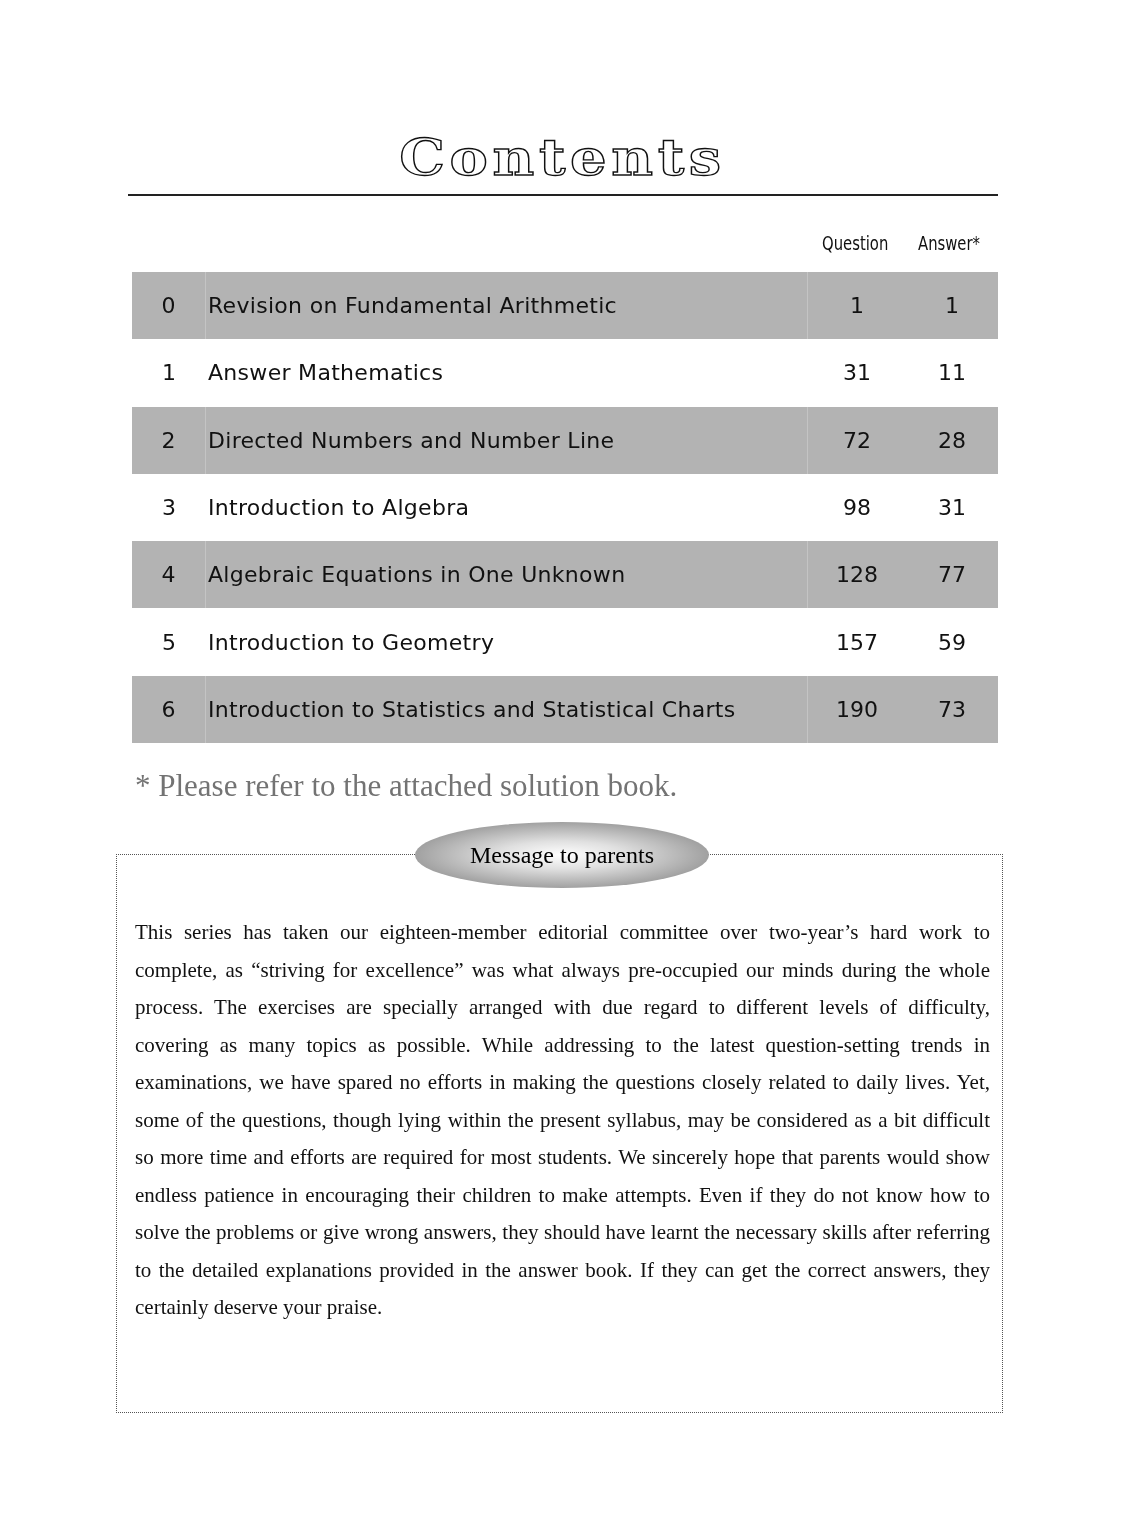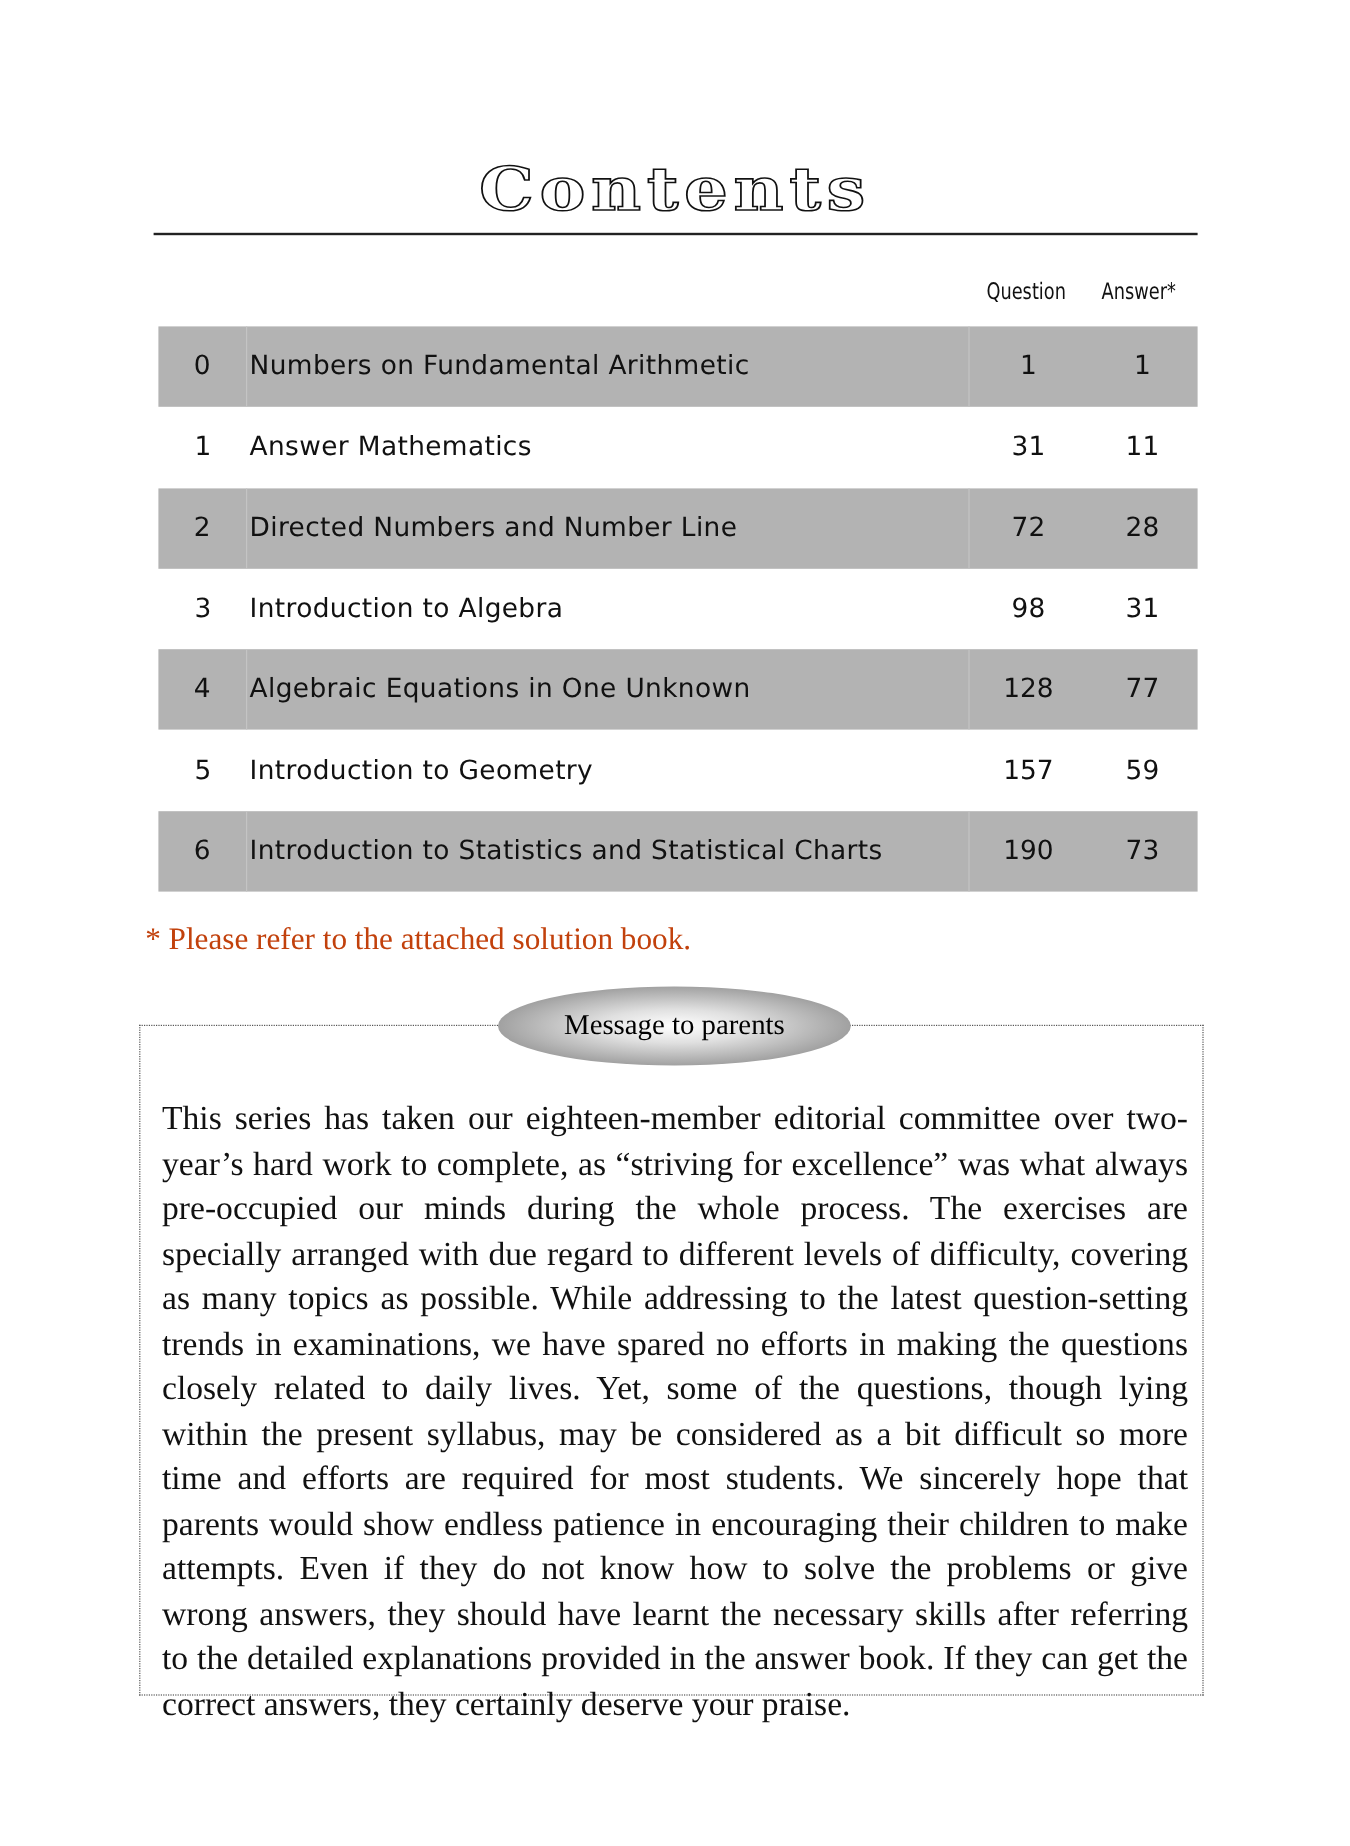--- a/index.html
+++ b/index.html
@@ -17,50 +17,50 @@
   }
   .toc { position: absolute; left: 132px; top: 272px; width: 866px; }
   .row { display: flex; height: 67.3px; align-items: center; font-family: "DejaVu Sans", sans-serif; font-size: 22px; color: #111; }
   .row.shaded { background: #b3b3b3; }
   .row .num { width: 74px; text-align: center; box-sizing: border-box; height: 100%; display: flex; align-items: center; justify-content: center; }
   .row .name { flex: 1; padding-left: 2px; height: 100%; display: flex; align-items: center; letter-spacing: 0.3px; }
   .row .q { width: 98px; text-align: center; height: 100%; display: flex; align-items: center; justify-content: center; }
   .row .a { width: 92px; text-align: center; height: 100%; display: flex; align-items: center; justify-content: center; }
   .row.shaded .num { border-right: 1px solid #c4c4c4; }
   .row.shaded .name { border-right: 1px solid #c4c4c4; }
-  .footnote { position: absolute; left: 121px; top: 768px; font-family: "Liberation Serif", serif; font-size: 26px; color: #c2410c; }
+  .footnote { position: absolute; left: 135px; top: 768px; font-family: "Liberation Serif", serif; font-size: 31px; color: #737373; }
   .msg-box {
     position: absolute; left: 116px; top: 854px; width: 887px; height: 559px;
     border: 1px dotted #555; box-sizing: border-box;
   }
   .msg-badge {
     position: absolute; left: 415px; top: 822px; width: 294px; height: 66px; border-radius: 50%;
     background: radial-gradient(ellipse at center, #ffffff 0%, #e0e0e0 30%, #9a9a9a 75%, #7a7a7a 100%);
     display: flex; align-items: center; justify-content: center;
     font-family: Liberation Serif, serif; font-size: 24px; color: #000;
   }
   .msg-body {
     position: absolute; left: 135px; top: 914px; width: 855px;
-    font-family: "Liberation Serif", serif; font-size: 28px; line-height: 37.5px; color: #111;
+    font-family: "Liberation Serif", serif; font-size: 21px; line-height: 37.5px; color: #111;
     text-align: justify;
   }
 </style>
 </head>
 <body>
 
 <div class="title">Contents</div>
 <div class="title-rule"></div>
 
 <div class="col-head" style="left:822px;">Question</div>
 <div class="col-head" style="left:918px;">Answer*</div>
 
 <div class="toc">
   <div class="row shaded">
     <div class="num">0</div>
-    <div class="name">Numbers on Fundamental Arithmetic</div>
+    <div class="name">Revision on Fundamental Arithmetic</div>
     <div class="q">1</div>
     <div class="a">1</div>
   </div>
   <div class="row">
     <div class="num">1</div>
     <div class="name">Answer Mathematics</div>
     <div class="q">31</div>
     <div class="a">11</div>
   </div>
   <div class="row shaded">

